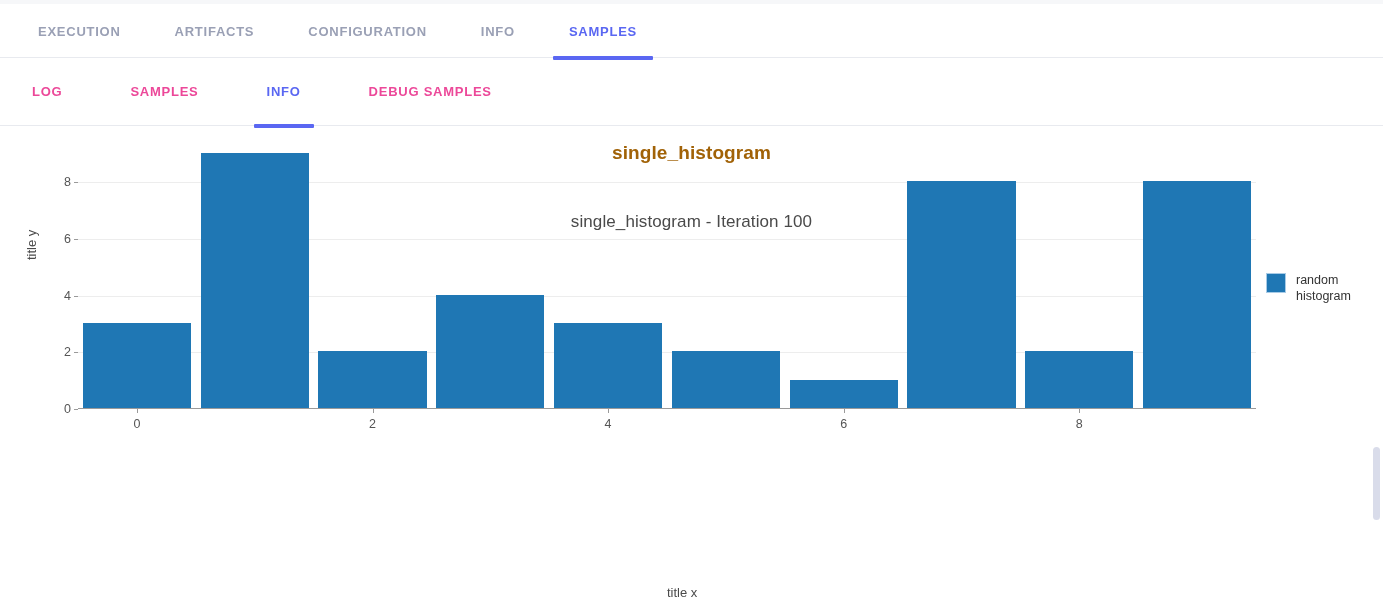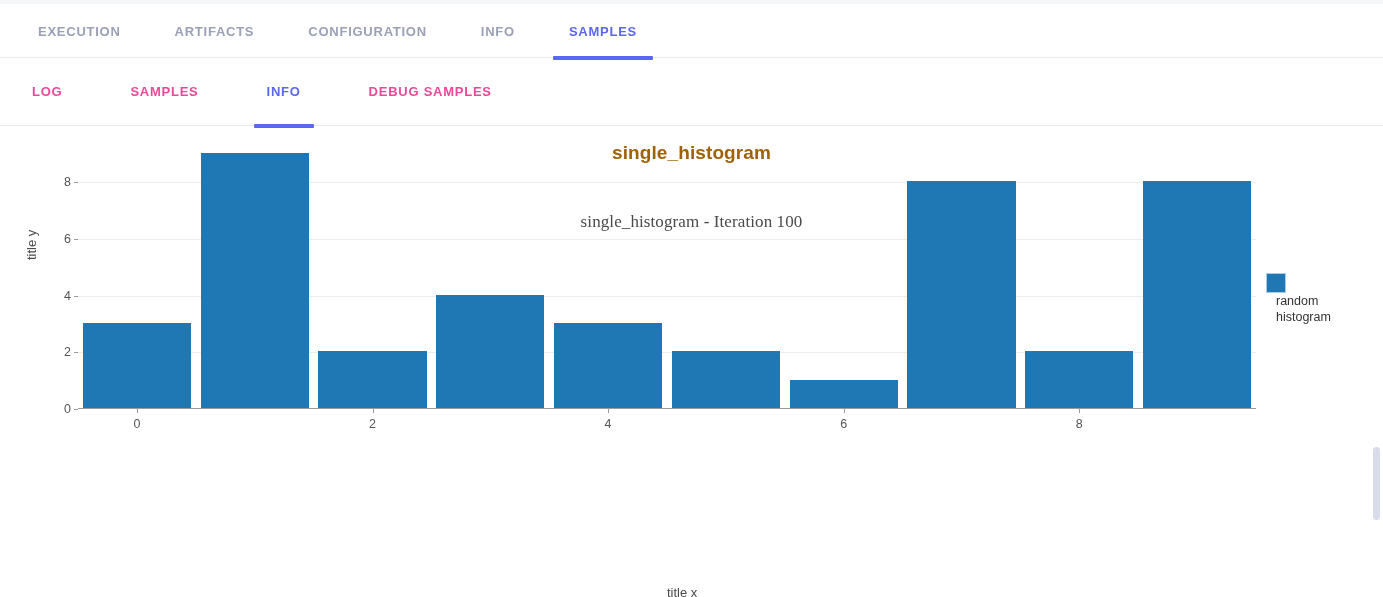--- a/index.html
+++ b/index.html
@@ -110,21 +110,20 @@
     color: #a16207;
     padding-top: 16px;
     letter-spacing: 0.1px;
   }
   .chart-subtitle {
     text-align: center;
     font-size: 17px;
     color: #4a4a4a;
     margin-top: 48px;
     letter-spacing: 0.1px;
-    font-family: Liberation Serif, serif;
   }
   .plot-box {
     position: absolute;
     left: 78px;
     top: 137px;   
     width: 1178px;
     height: 272px;
   }
   .gridline {
     position: absolute;
@@ -197,21 +196,20 @@
     white-space: nowrap;
   }
 
   
   .legend {
     position: absolute;
     left: 1266px;
     top: 272px;
     display: flex;
     align-items: flex-start;
-    flex-direction: column;
   }
   .legend-swatch {
     width: 20px;
     height: 20px;
     background: #1f77b4;
     border: 1px solid #a8cbe6;
     box-sizing: border-box;
     flex: 0 0 auto;
     margin-top: 1px;
   }

